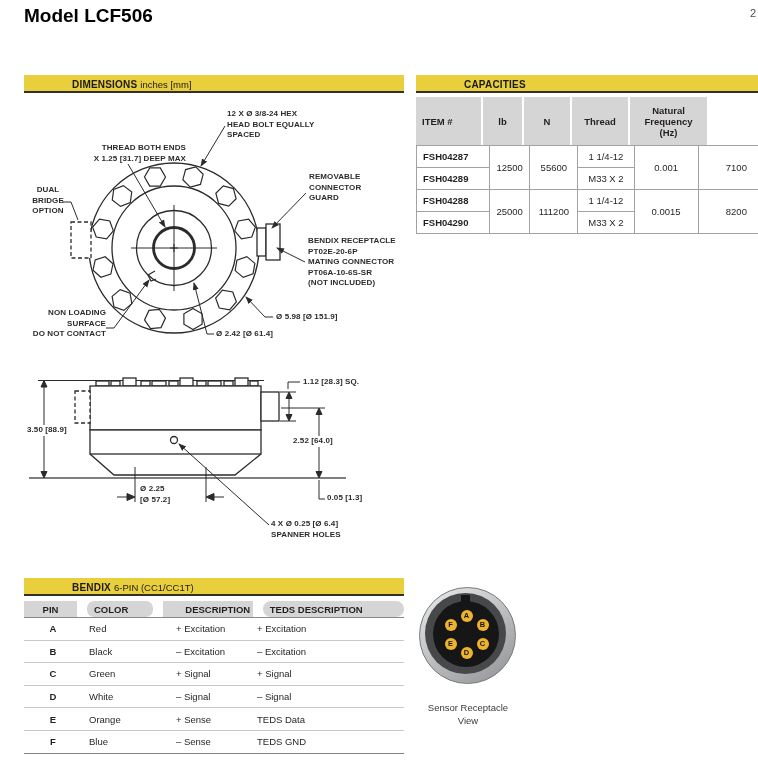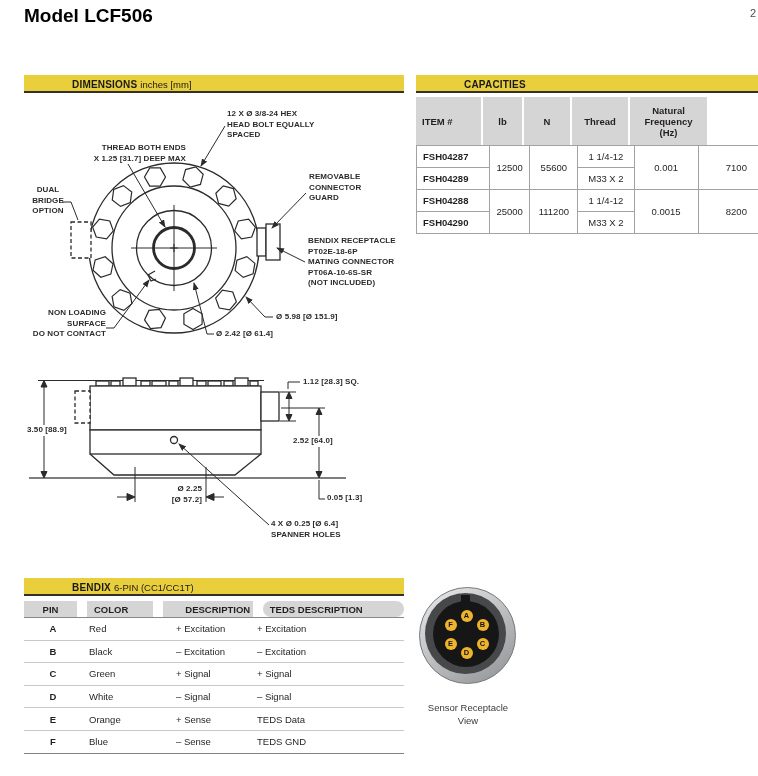--- a/index.html
+++ b/index.html
@@ -28,21 +28,21 @@
   table.cap td.item{font-weight:bold;text-align:left;padding-left:6px;}
   table.cap td.nr{border-right:none;}
   
   .bx-head{position:absolute;left:8px;top:601px;width:380px;height:16px;display:flex;gap:10px;
            border-bottom:1px solid #86888B;}
   .bx-head .hc{background:#D5D5D6;font-size:9.5px;font-weight:bold;display:flex;align-items:center;}
   .bx-rows{position:absolute;left:8px;top:618px;width:380px;font-size:9.5px;}
   .bx-row{display:flex;height:21.6px;align-items:center;border-bottom:1px solid #C9C9CA;}
   .bx-row:last-child{border-bottom:1.5px solid #808285;}
   .c-pin{width:58px;text-align:center;font-weight:bold;}
-  .c-col{width:72px;padding-left:7px;box-sizing:border-box;}
+  .c-col{width:72px;padding-left:7px;box-sizing:border-box;border-radius:7px;}
   .c-desc{width:96px;padding-left:22px;box-sizing:border-box;}
   .c-teds{width:154px;padding-left:7px;box-sizing:border-box;border-radius:8px;}
   .bx-head .c-pin{justify-content:center;padding-left:0;}
   
   .recep{position:absolute;left:402px;top:586px;width:100px;height:150px;}
   .r-outer{position:absolute;left:1px;top:1px;width:95px;height:95px;border-radius:50%;
            background:linear-gradient(145deg,#ECECEC 0%,#C2C3C5 45%,#8F9194 100%);
            border:1.5px solid #77787B;}
   .r-dark{position:absolute;left:7px;top:7px;width:81px;height:81px;border-radius:50%;background:#47484A;}
   .r-black{position:absolute;left:14.5px;top:14.5px;width:66px;height:66px;border-radius:50%;background:#161616;}
@@ -124,21 +124,21 @@
 SPACED</div>
     <div class="lbl" style="left:20px;top:43px;width:142px;text-align:right;">THREAD BOTH ENDS
 X 1.25 [31.7] DEEP MAX</div>
     <div class="lbl" style="left:2px;top:85px;width:44px;text-align:center;">DUAL
 BRIDGE
 OPTION</div>
     <div class="lbl" style="left:285px;top:72px;">REMOVABLE
 CONNECTOR
 GUARD</div>
     <div class="lbl" style="left:284px;top:136px;">BENDIX RECEPTACLE
-PT02E-18-6P
+PT02E-20-6P
 MATING CONNECTOR
 PT06A-10-6S-SR
 (NOT INCLUDED)</div>
     <div class="lbl" style="left:252px;top:212px;">Ø 5.98 [Ø 151.9]</div>
     <div class="lbl" style="left:192px;top:229px;">Ø 2.42 [Ø 61.4]</div>
     <div class="lbl" style="left:2px;top:208px;width:80px;text-align:right;">NON LOADING
 SURFACE
 DO NOT CONTACT</div>
   </div>
 
@@ -191,21 +191,21 @@
         <line x1="93" y1="129" x2="103" y2="129"></line>
         <path d="M111,129 l-8,-3.5 l0,7 z" fill="#2B2B2B"></path>
         <line x1="190" y1="129" x2="200" y2="129"></line>
         <path d="M182,129 l8,-3.5 l0,7 z" fill="#2B2B2B"></path>
         <path d="M 245,157 L 155,76" marker-end="url(#ahB)"></path>
       </g>
     </svg>
     <div class="lbl bg" style="left:1px;top:57px;">3.50 [88.9]</div>
     <div class="lbl" style="left:279px;top:9px;">1.12 [28.3] SQ.</div>
     <div class="lbl bg" style="left:267px;top:68px;">2.52 [64.0]</div>
-    <div class="lbl" style="left:116px;top:116px;width:62px;text-align:right;">Ø 2.25
+    <div class="lbl" style="left:116px;top:116px;width:62px;text-align:left;">Ø 2.25
 [Ø 57.2]</div>
     <div class="lbl" style="left:303px;top:125px;">0.05 [1.3]</div>
     <div class="lbl" style="left:247px;top:151px;">4 X Ø 0.25 [Ø 6.4]
 SPANNER HOLES</div>
   </div>
 
   <div class="cap-head">
     <div class="hc left" style="width:65px;">ITEM #</div>
     <div class="hc" style="width:39px;">lb</div>
     <div class="hc" style="width:46px;">N</div>

